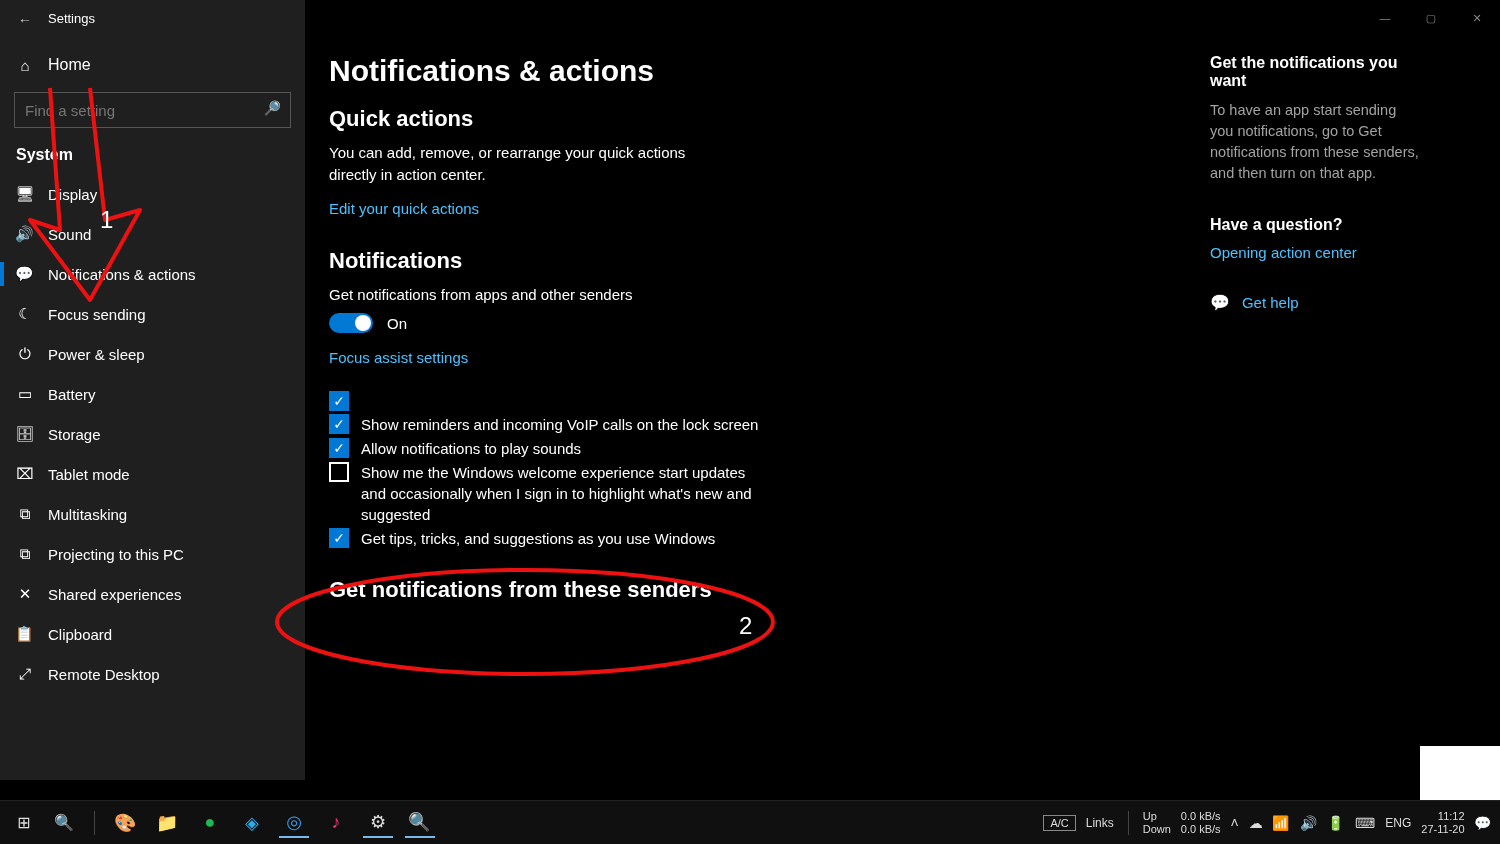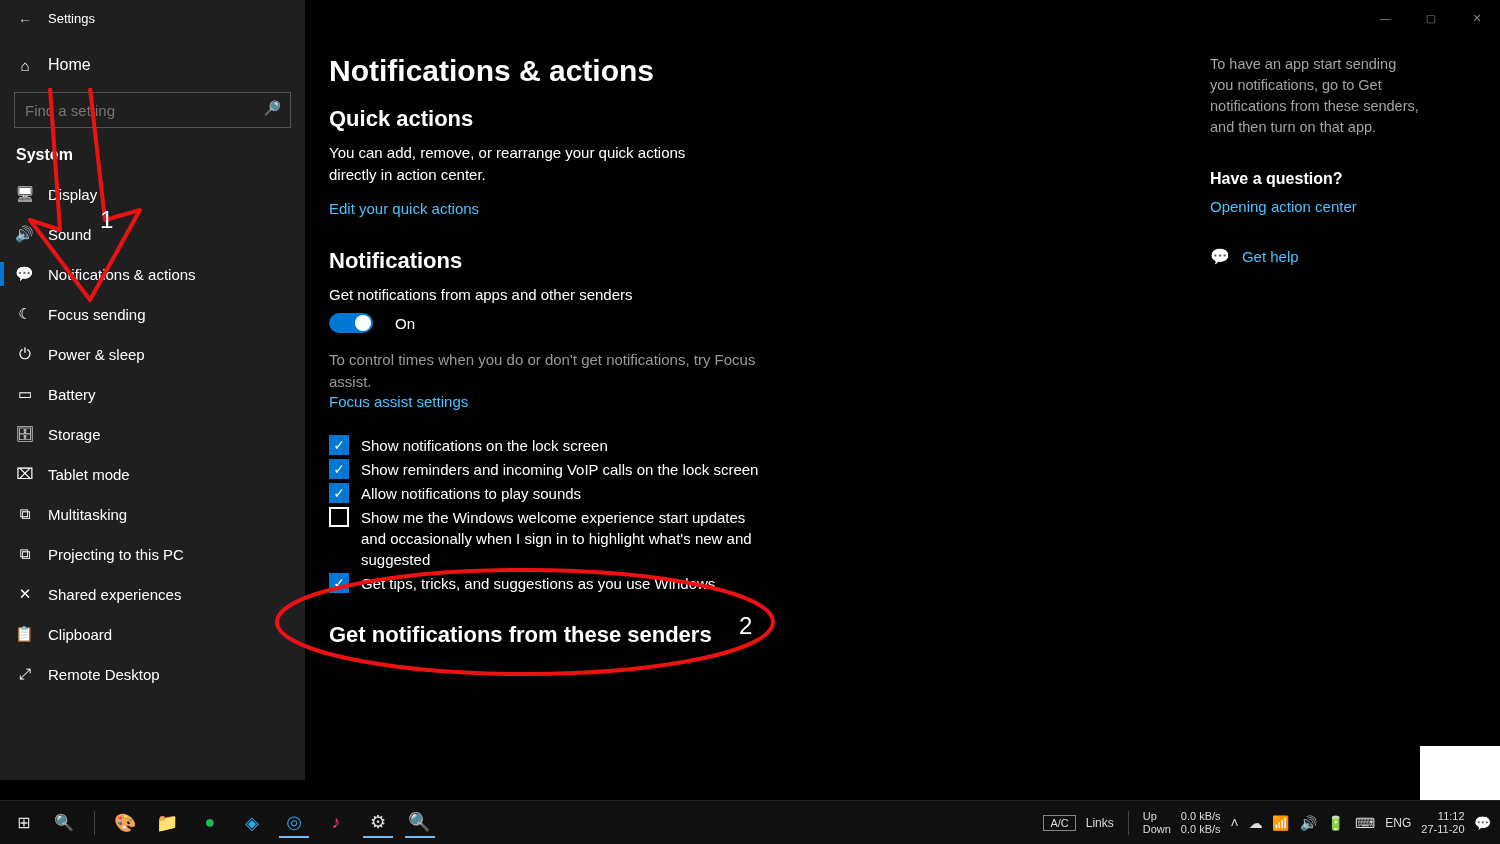--- a/index.html
+++ b/index.html
@@ -44,21 +44,21 @@
   .main {
     flex: 1; padding: 54px 30px 0 24px; overflow-y: auto;
     display: flex;
   }
   .content-col { width: 780px; }
   .aside-col { margin-left: auto; width: 260px; padding-right: 50px;}
   h1.page-title { font-size: 30px; font-weight: 600; margin-bottom: 18px; }
   h2.subhead { font-size: 22px; font-weight: 600; margin: 14px 0 10px 0; }
   .body-text { font-size: 15px; line-height: 1.45; max-width: 400px; }
   .link { color: #4cc2ff; font-size: 15px; cursor:pointer; display:inline-block; }
-  .toggle-row { display:flex; align-items:center; gap:22px; margin: 8px 0 16px 0;}
+  .toggle-row { display:flex; align-items:center; gap:14px; margin: 8px 0 16px 0;}
   .toggle {
     width: 44px; height: 20px; border-radius: 20px; background:#0078d4; position:relative; cursor:pointer;
   }
   .toggle-knob { position:absolute; right:2px; top:2px; width:16px; height:16px; border-radius:50%; background:#000; background:#fff; }
   .toggle-knob { background:#fff; }
   .toggle[data-state="on"] .toggle-knob { background:#000; background:#fff; }
   .toggle[data-state="on"] { background:#0078d4; }
   .toggle[data-state="on"] .toggle-knob { background:#fff; }
   .toggle-label { font-size:15px; }
   .gray { color:#9a9a9a; }
@@ -190,27 +190,25 @@
       <span class="link" style="margin-top:14px;">Edit your quick actions</span>
 
       <h2 class="subhead" style="margin-top:30px">Notifications</h2>
       <p class="body-text">Get notifications from apps and other senders</p>
       <div class="toggle-row">
         <div class="toggle" data-state="on">
           <div class="toggle-knob"></div>
         </div>
         <span class="toggle-label">On</span>
       </div>
-      <p class="body-text gray" style="max-width:430px">To control times when you do or don't get notifications, try Focus assist.</p>
       <span class="link">Focus assist settings</span>
 
       <div id="checks" style="margin-top:24px">
           <div class="check-row">
             <div class="checkbox" data-checked="true">✓</div>
-            <div class="check-label">Show notifications on the lock screen</div>
           </div>
           <div class="check-row">
             <div class="checkbox" data-checked="true">✓</div>
             <div class="check-label">Show reminders and incoming VoIP calls on the lock screen</div>
           </div>
           <div class="check-row">
             <div class="checkbox" data-checked="true">✓</div>
             <div class="check-label">Allow notifications to play sounds</div>
           </div>
           <div class="check-row">
@@ -220,20 +218,21 @@
           <div class="check-row">
             <div class="checkbox" data-checked="true">✓</div>
             <div class="check-label">Get tips, tricks, and suggestions as you use Windows</div>
           </div>
         </div>
 
       <h2 class="subhead" style="margin-top:28px">Get notifications from these senders</h2>
     </div>
 
     <div class="aside-col">
+      <div class="aside-head">Get the notifications you want</div>
       <div class="aside-text">To have an app start sending you notifications, go to Get notifications from these senders, and then turn on that app.</div>
 
       <div class="aside-head">Have a question?</div>
       <span class="link" style="display:block; margin-bottom:32px">Opening action center</span>
 
       <div class="help-row">
         <span>💬</span>
         <span class="link">Get help</span>
       </div>
     </div>

